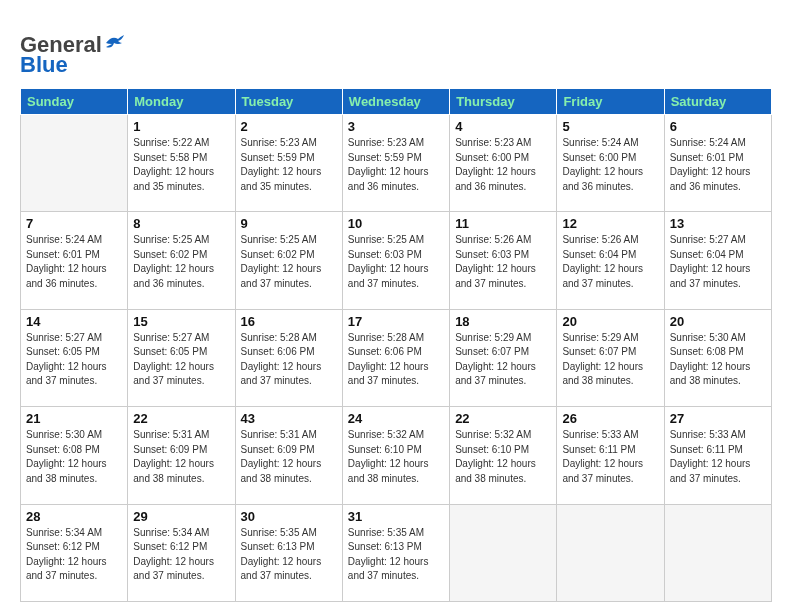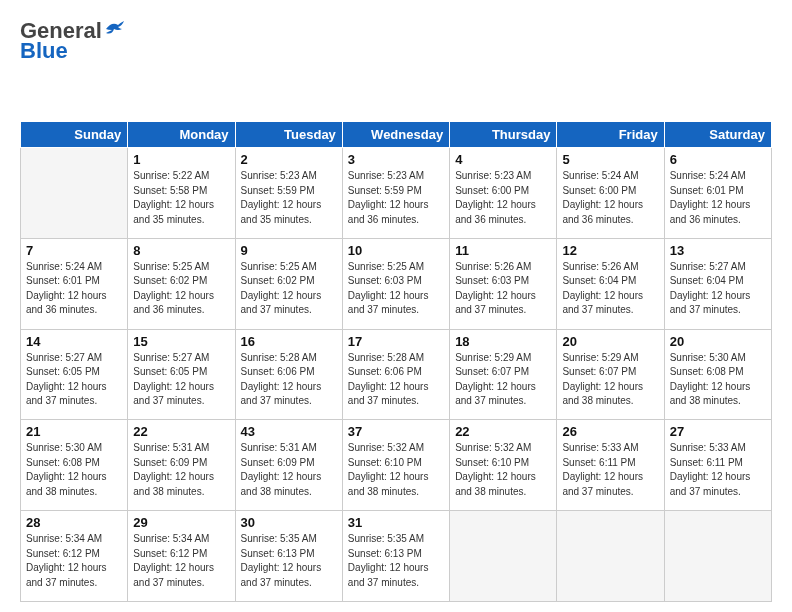--- a/index.html
+++ b/index.html
@@ -6,24 +6,23 @@
     body {
       width: 792px;
       height: 612px;
       font-family: Arial, sans-serif;
       background: #fff;
       overflow: hidden;
     }
     .page {
       width: 792px;
       height: 612px;
-      padding: 18px 20px 10px 20px;
+      padding: 32px 20px 10px 20px;
       display: flex;
       flex-direction: column;
-      gap: 47px;
     }
     .header {
       display: flex;
       justify-content: space-between;
       align-items: flex-start;
       margin-bottom: 10px;
     }
     .logo {
       display: flex;
       flex-direction: column;
@@ -42,25 +41,25 @@
       font-size: 15px;
       color: #444;
     }
     .calendar {
       width: 100%;
       border-collapse: collapse;
       flex: 1;
     }
     .calendar th {
       background: #1565c0;
-      color: #ffffff;
+      color: #86efac;
       font-size: 13px;
       font-weight: bold;
       padding: 5px 6px;
-      text-align: right;
+      text-align: left;
       border: 1px solid #fff;
     }
     .calendar td {
       vertical-align: top;
       border: 1px solid #ccc;
       padding: 4px 5px;
       font-size: 10.5px;
       color: #222;
       background: #fff;
       width: calc(100% / 7);
@@ -278,21 +277,21 @@
 and 38 minutes.</div>
           </td>
           <td>
             <span class="day-num">43</span>
             <div class="cell-text" style="white-space: pre-line;">Sunrise: 5:31 AM
 Sunset: 6:09 PM
 Daylight: 12 hours
 and 38 minutes.</div>
           </td>
           <td>
-            <span class="day-num">37</span>
+            <span class="day-num">24</span>
             <div class="cell-text" style="white-space: pre-line;">Sunrise: 5:32 AM
 Sunset: 6:10 PM
 Daylight: 12 hours
 and 38 minutes.</div>
           </td>
           <td>
             <span class="day-num">22</span>
             <div class="cell-text" style="white-space: pre-line;">Sunrise: 5:32 AM
 Sunset: 6:10 PM
 Daylight: 12 hours

